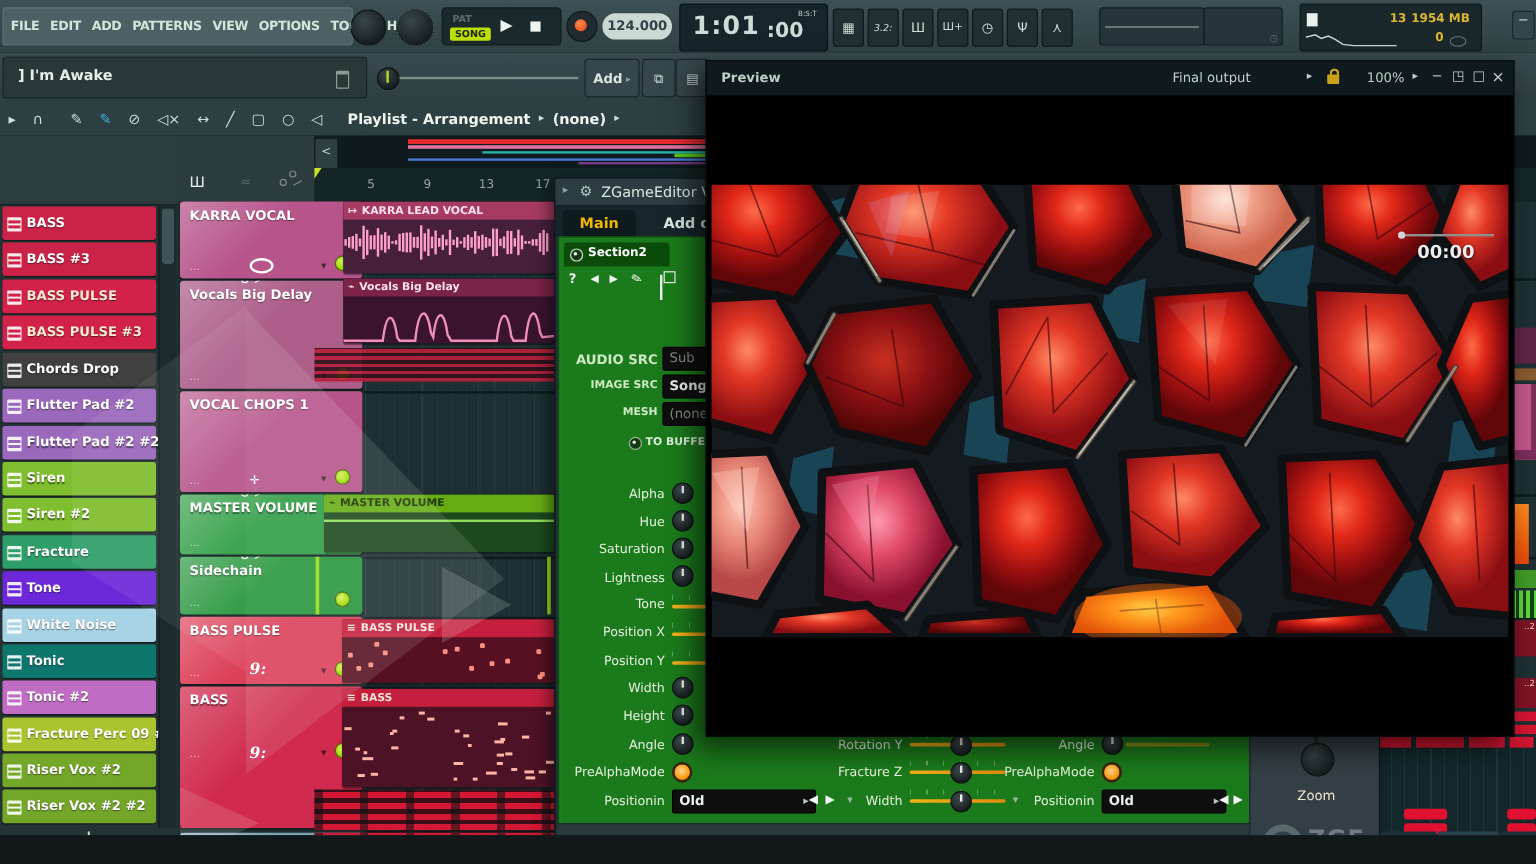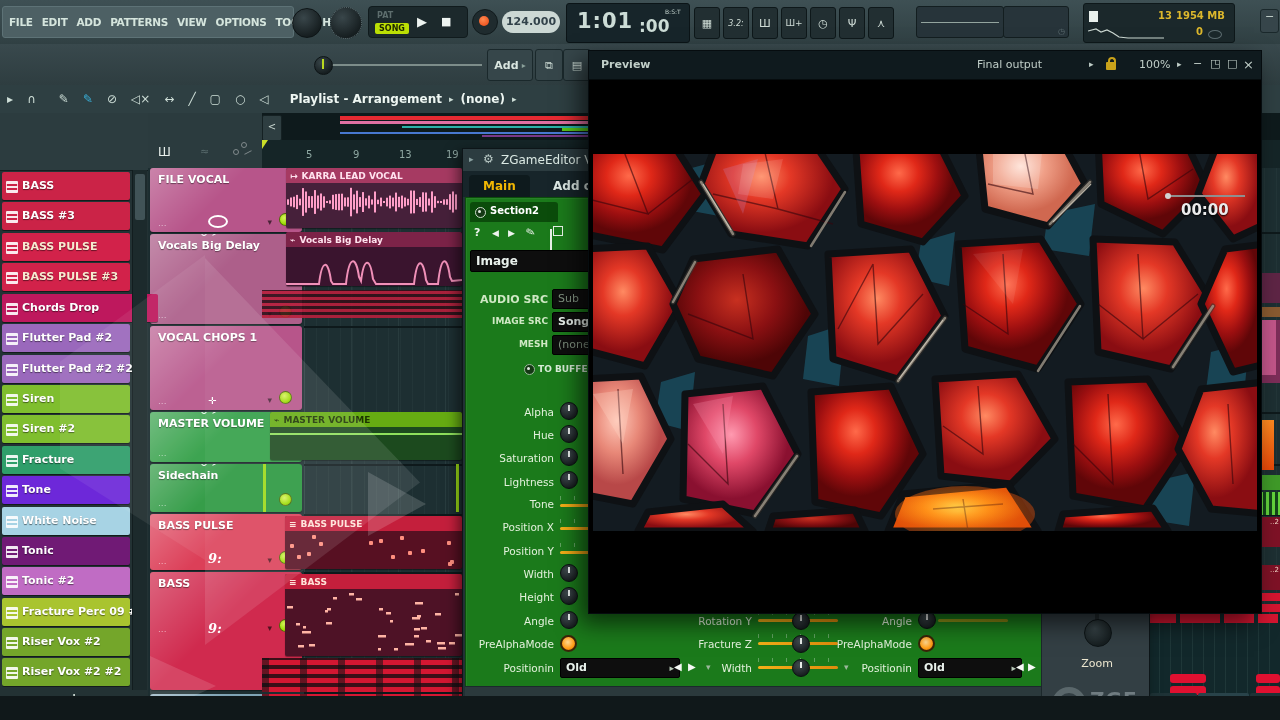--- a/index.html
+++ b/index.html
@@ -176,20 +176,24 @@
       <svg class="ab" style="left:4px;top:22px" width="76" height="14">
         <polyline points="0,5 8,3 13,6 19,4 25,7 31,11 40,12 52,12 76,12" fill="none" stroke="#ccd8d2" stroke-width="1.2"></polyline>
       </svg>
       <span class="ab yl" style="left:112px;top:22px">0</span>
       <i class="ab" style="left:124px;top:26px;width:12px;height:7px;border:1px solid #5c6c70;border-radius:50%"></i>
     </div>
     <div class="ab" style="left:1260px;top:9px;width:17px;height:22px;background:#36454a;border:1px solid #1a282b;border-radius:3px;text-align:center;color:#c8d6d0;font-size:11px">−</div>
   </div>
 
   <div id="row2" class="ab">
+    <div id="songtitle" class="ab">
+      <b>] I'm Awake</b>
+      <i class="ab" style="right:14px;top:11px;width:9px;height:11px;border:1px solid #8a9a94;border-top-width:3px;border-radius:1px"></i>
+    </div>
     <div id="mainslider" class="ab">
       <i class="ab" style="left:10px;top:20px;width:160px;height:2px;background:#7d8d8a"></i>
       <i class="ab knob" style="left:2px;top:12px;width:17px;height:17px"></i>
       <i class="ab" style="left:10px;top:15px;width:2px;height:10px;background:#bada20"></i>
     </div>
     <div id="addbtn" class="ab">
       <span>Add</span>
       <span class="dim" style="font-size:8px">▸</span>
     </div>
     <div class="ab sqbtn" style="left:535px;top:5px">⧉</div>
@@ -234,33 +238,33 @@
       <i class="ab" style="left:740px;top:15px;width:80px;height:3px;background:#58c818"></i>
       <i class="ab" style="left:78px;top:19px;width:760px;height:2px;background:#4878d0"></i>
       <i class="ab" style="left:220px;top:22px;width:420px;height:2px;background:#7a3a8a"></i>
     </div>
     <div class="ab" style="left:114px;top:2px;width:18px;height:24px;background:#2e3e41;border:1px solid #152123;border-radius:2px;text-align:center;color:#c8d6d0;font-size:10px;line-height:22px">&lt;</div>
     <div id="ruler" class="ab">
       <i class="ab" style="left:0px;top:0;width:0;height:0;border-left:6px solid #cadf28;border-bottom:9px solid transparent"></i>
       <span style="left:44px">5</span>
       <span style="left:91px">9</span>
       <span style="left:137px">13</span>
-      <span style="left:184px">19</span>
+      <span style="left:184px">17</span>
     </div>
     <div class="grid"></div>
     <div class="lanesep" style="top:119px"></div>
       <div class="lanesep" style="top:213px"></div>
     <div class="lanesep" style="top:299px"></div>
       <div class="lanesep" style="top:351px"></div>
     <div class="lanesep" style="top:401px"></div>
       <div class="lanesep" style="top:459px"></div>
     <div class="lanesep" style="top:579px"></div>
 
     <div class="thead" style="top: 55px; height: 64px; background: rgb(183, 85, 138);">
-      <b>FILE VOCAL</b>
+      <b>KARRA VOCAL</b>
       <span class="dots">...</span>
       <span class="tico oval-ic"></span>
       <span class="dd">▾</span>
         <span class="led"></span>
     </div>
     <div class="thead" style="top: 121px; height: 90px; background: rgb(173, 95, 138);">
       <b>Vocals Big Delay</b>
       <span class="dots">...</span><span class="tico link-ic"><i></i></span>
       <span class="dd">▾</span><span class="led"></span>
     </div>
@@ -494,21 +498,21 @@
         <b>BASS #3</b>
       </div>
     <div class="patrow" style="top: 120px; background: rgb(210, 34, 74);">
         <i class="pi"></i>
         <b style="color:#f7ead0">BASS PULSE</b>
       </div>
     <div class="patrow" style="top: 150px; background: rgb(210, 34, 74);">
         <i class="pi"></i>
         <b style="color:#f7ead0">BASS PULSE #3</b>
       </div>
-    <div class="patrow" style="top: 181px; background: #be185d; padding-left: 28px;">
+    <div class="patrow" style="top: 181px; background: #404040;">
         <i class="pi"></i>
         <b>Chords Drop</b>
       </div>
     <div class="patrow" style="top: 211px; background: rgb(154, 104, 188);">
         <i class="pi"></i>
         <b>Flutter Pad #2</b>
       </div>
     <div class="patrow" style="top: 242px; background: rgb(154, 104, 188);">
         <i class="pi"></i>
         <b>Flutter Pad #2 #2</b>
@@ -526,21 +530,21 @@
         <b>Fracture</b>
       </div>
     <div class="patrow" style="top: 363px; background: #6d28d9;">
         <i class="pi"></i>
         <b>Tone</b>
       </div>
     <div class="patrow" style="top: 394px; background: rgb(167, 211, 228);">
         <i class="pi"></i>
         <b>White Noise</b>
       </div>
-    <div class="patrow" style="top: 424px; background: #701a75;">
+    <div class="patrow" style="top: 424px; background: #0f766e;">
         <i class="pi"></i>
         <b>Tonic</b>
       </div>
     <div class="patrow" style="top: 454px; background: rgb(192, 108, 196);">
         <i class="pi"></i>
         <b>Tonic #2</b>
       </div>
     <div class="patrow" style="top: 485px; background: rgb(169, 196, 47);">
         <i class="pi"></i>
         <b>Fracture Perc 09 #3</b>
@@ -574,21 +578,20 @@
         <span class="radio" style="left:5px;top:5px">
             <i></i>
           </span>
         <span class="ab" style="left:20px;top:3px;font-size:10px;font-weight:bold;color:#fff">Section2</span>
       </div>
       <span class="ab" style="left:8px;top:28px;font-size:11px;font-weight:bold;color:#eef4ee">?</span>
       <span class="ab" style="left:26px;top:30px;font-size:9px;color:#eef4ee">◀</span>
       <span class="ab" style="left:42px;top:30px;font-size:9px;color:#eef4ee">▶</span>
       <span class="ab" style="left:60px;top:28px;font-size:11px;color:#eef4ee;transform:rotate(-15deg)">✎</span>
       <span class="ab ic-copy" style="left:84px;top:32px"></span>
-      <div class="zinset" style="left:4px;top:52px;width:200px;height:20px;font-size:12px;line-height:20px">Image</div>
 
       <span class="zlabel" style="left:0;top:95px;width:82px;font-size:11px;font-weight:bold;color:#cfe8c4">AUDIO SRC</span>
       <div class="zinset gray" style="left:86px;top:91px;width:200px;height:18px">Sub</div>
       <span class="zlabel" style="left:0;top:118px;width:82px;font-size:9px;font-weight:bold;color:#cfe8c4">IMAGE SRC</span>
       <div class="zinset" style="left:86px;top:114px;width:200px;height:18px">Song Posit</div>
       <span class="zlabel" style="left:0;top:141px;width:82px;font-size:9px;font-weight:bold;color:#cfe8c4">MESH</span>
       <div class="zinset gray" style="left:86px;top:137px;width:200px;height:18px">(none)</div>
       <span class="radio" style="left:58px;top:166px;border-color:#9ab89a">
           <i></i>
         </span>

